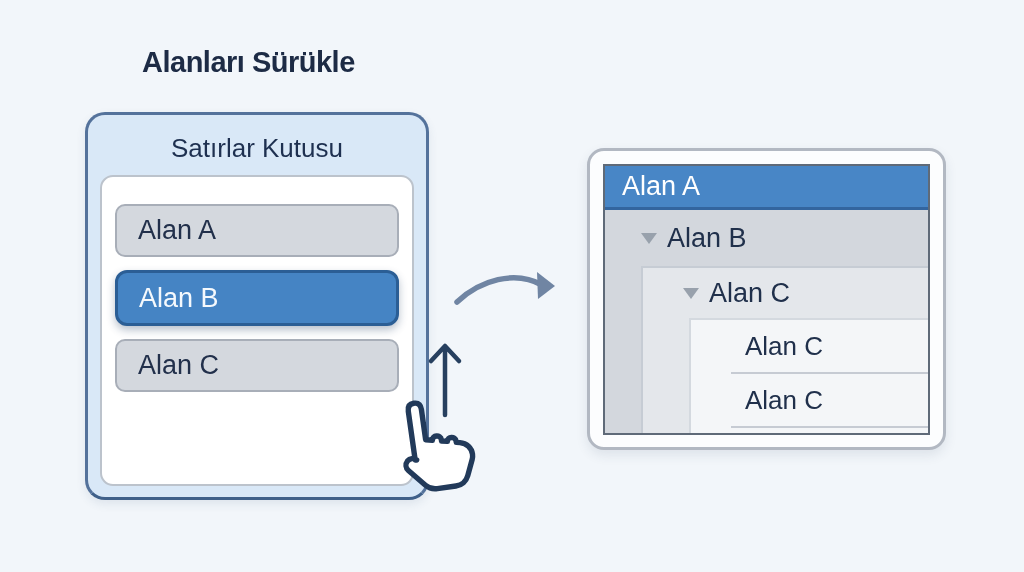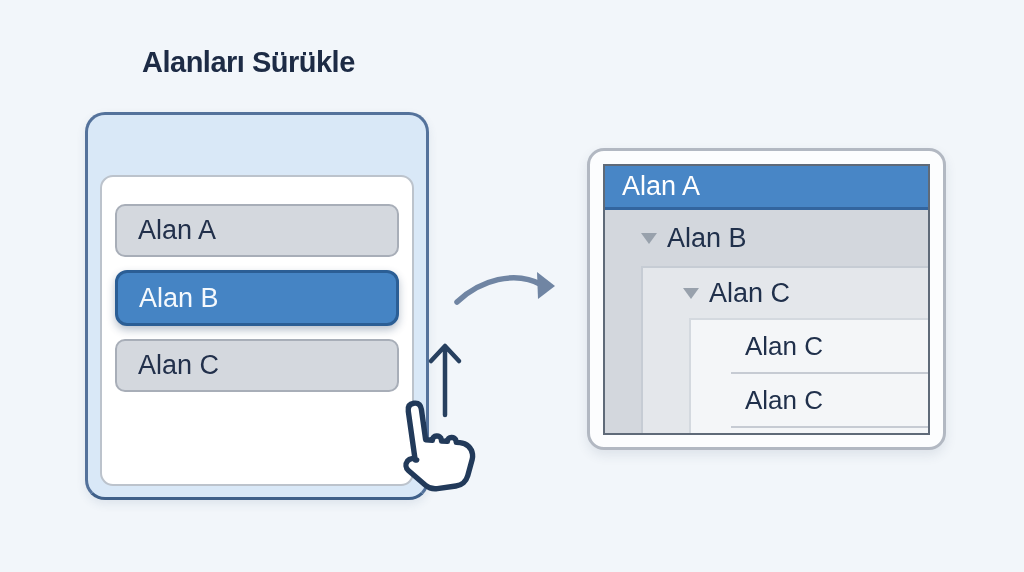--- a/index.html
+++ b/index.html
@@ -122,20 +122,21 @@
   .leaf-sep { height:2px; background:#c6cbd3; margin-left:40px; }
 </style>
 </head>
 <body>
 
 <div class="canvas">
 
   <div class="title title-left">Alanları Sürükle</div>
 
   <div class="fields-panel">
+    <div class="fields-panel-title">Satırlar Kutusu</div>
     <div class="fields-list">
       <div class="field-item">
         <span>Alan A</span>
       </div>
       <div class="field-item selected">
         <span>Alan B</span>
       </div>
       <div class="field-item">
         <span>Alan C</span>
       </div>

